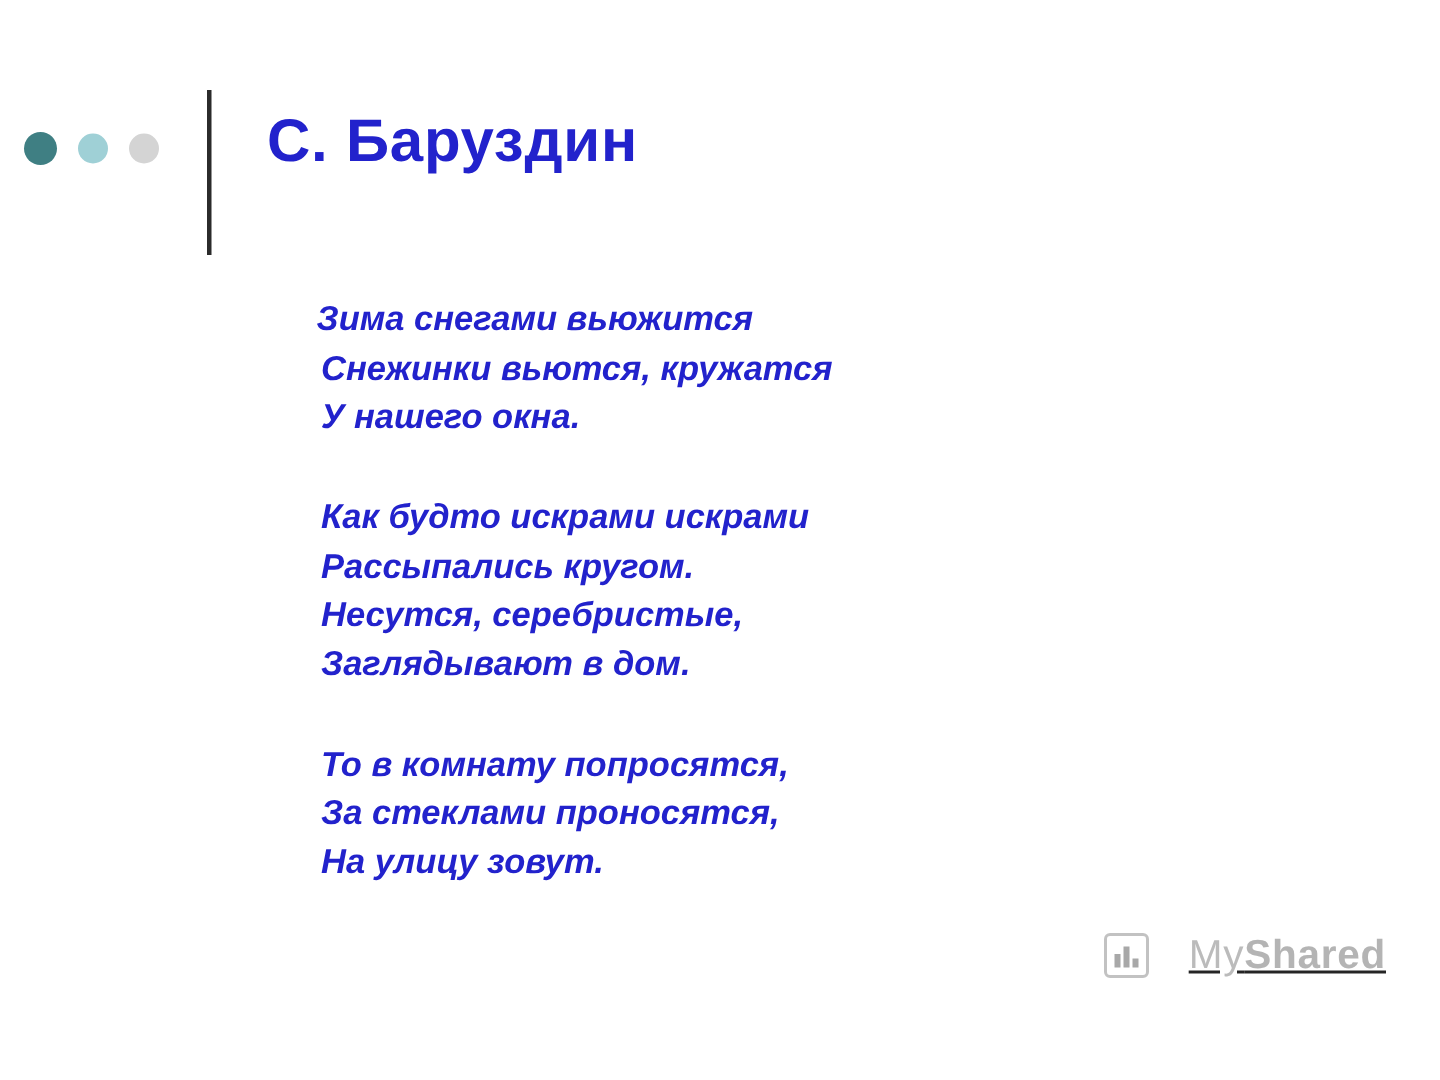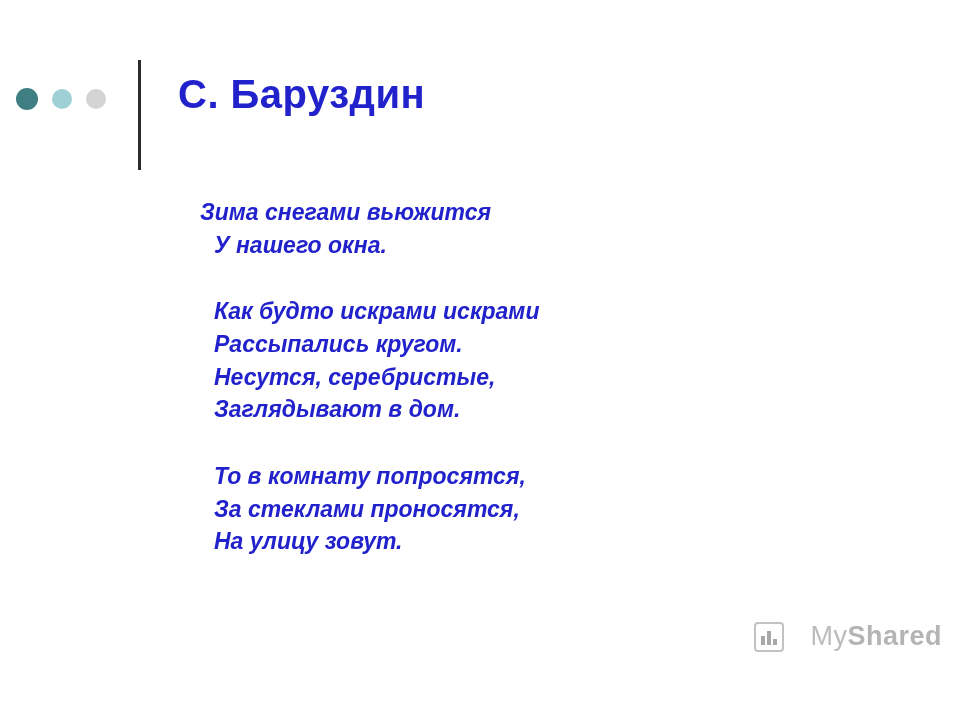--- a/index.html
+++ b/index.html
@@ -73,31 +73,32 @@
   }
   .stanza:last-child { margin-bottom: 0; }
   .line {
     font-size: 23px;
     font-style: italic;
     font-weight: bold;
     color: #2222cc;
     line-height: 1.42;
     white-space: nowrap;
   }
-  .line.indent-0 { margin-left: 0px; }
+  .line.indent-0 { margin-left: 11px; }
   .line.indent-1 { margin-left: 14px; }
   
   .watermark {
     position: absolute;
-    right: 18px;
+    right: 36px;
     bottom: 24px;
     display: flex;
     align-items: center;
     gap: 26px;
     opacity: 0.85;
+    text-decoration: underline;
   }
   .wm-logo {
     width: 30px;
     height: 30px;
     border: 2px solid #b8b8b8;
     border-radius: 4px;
     position: relative;
     box-sizing: border-box;
   }
   .wm-logo .bar {
@@ -128,20 +129,21 @@
       <span class="dot dot-3"></span>
     </div>
     <div class="vrule"></div>
     <div class="slide-title">С. Баруздин</div>
   </div>
 
   <div class="poem">
 
     <div class="stanza">
       <div class="line indent-0">Зима снегами вьюжится</div>
+      <div class="line indent-1">Снежинки вьются, кружатся</div>
       <div class="line indent-1">У нашего окна.</div>
     </div>
 
     <div class="stanza">
       <div class="line indent-1">Как будто искрами искрами</div>
       <div class="line indent-1">Рассыпались кругом.</div>
       <div class="line indent-1">Несутся, серебристые,</div>
       <div class="line indent-1">Заглядывают в дом.</div>
     </div>
 

